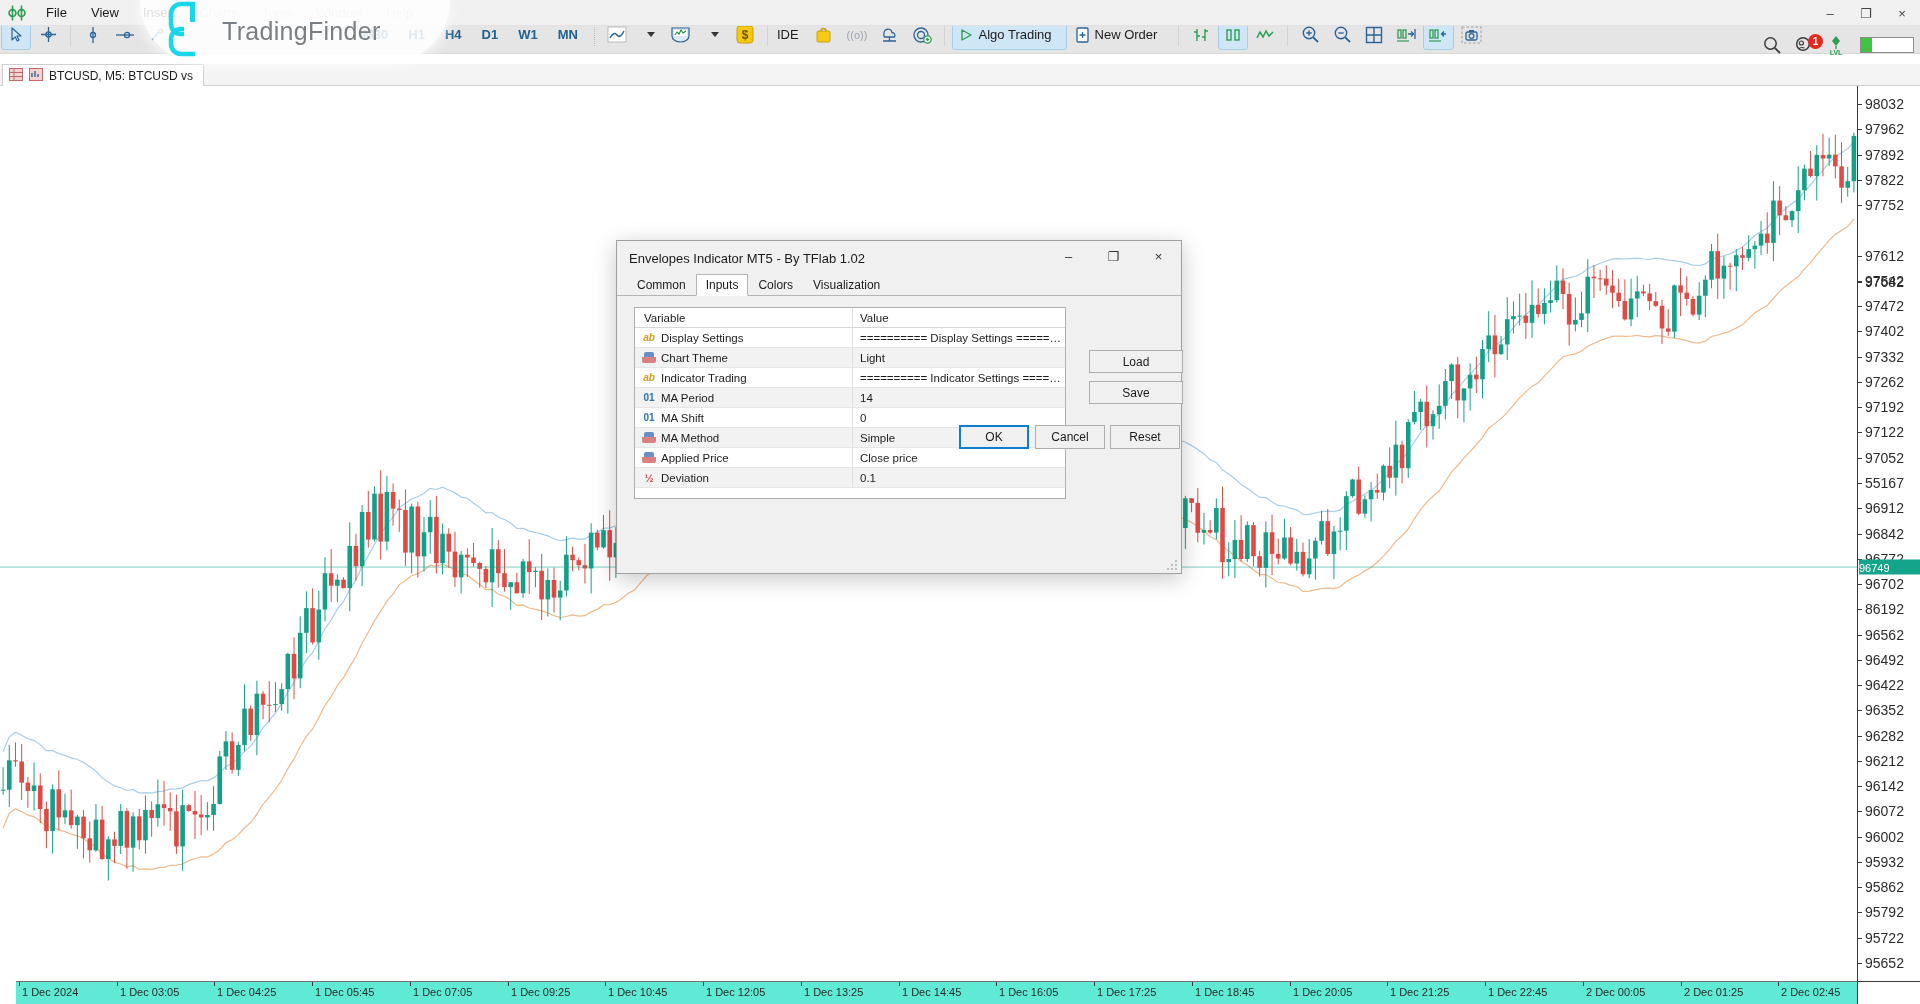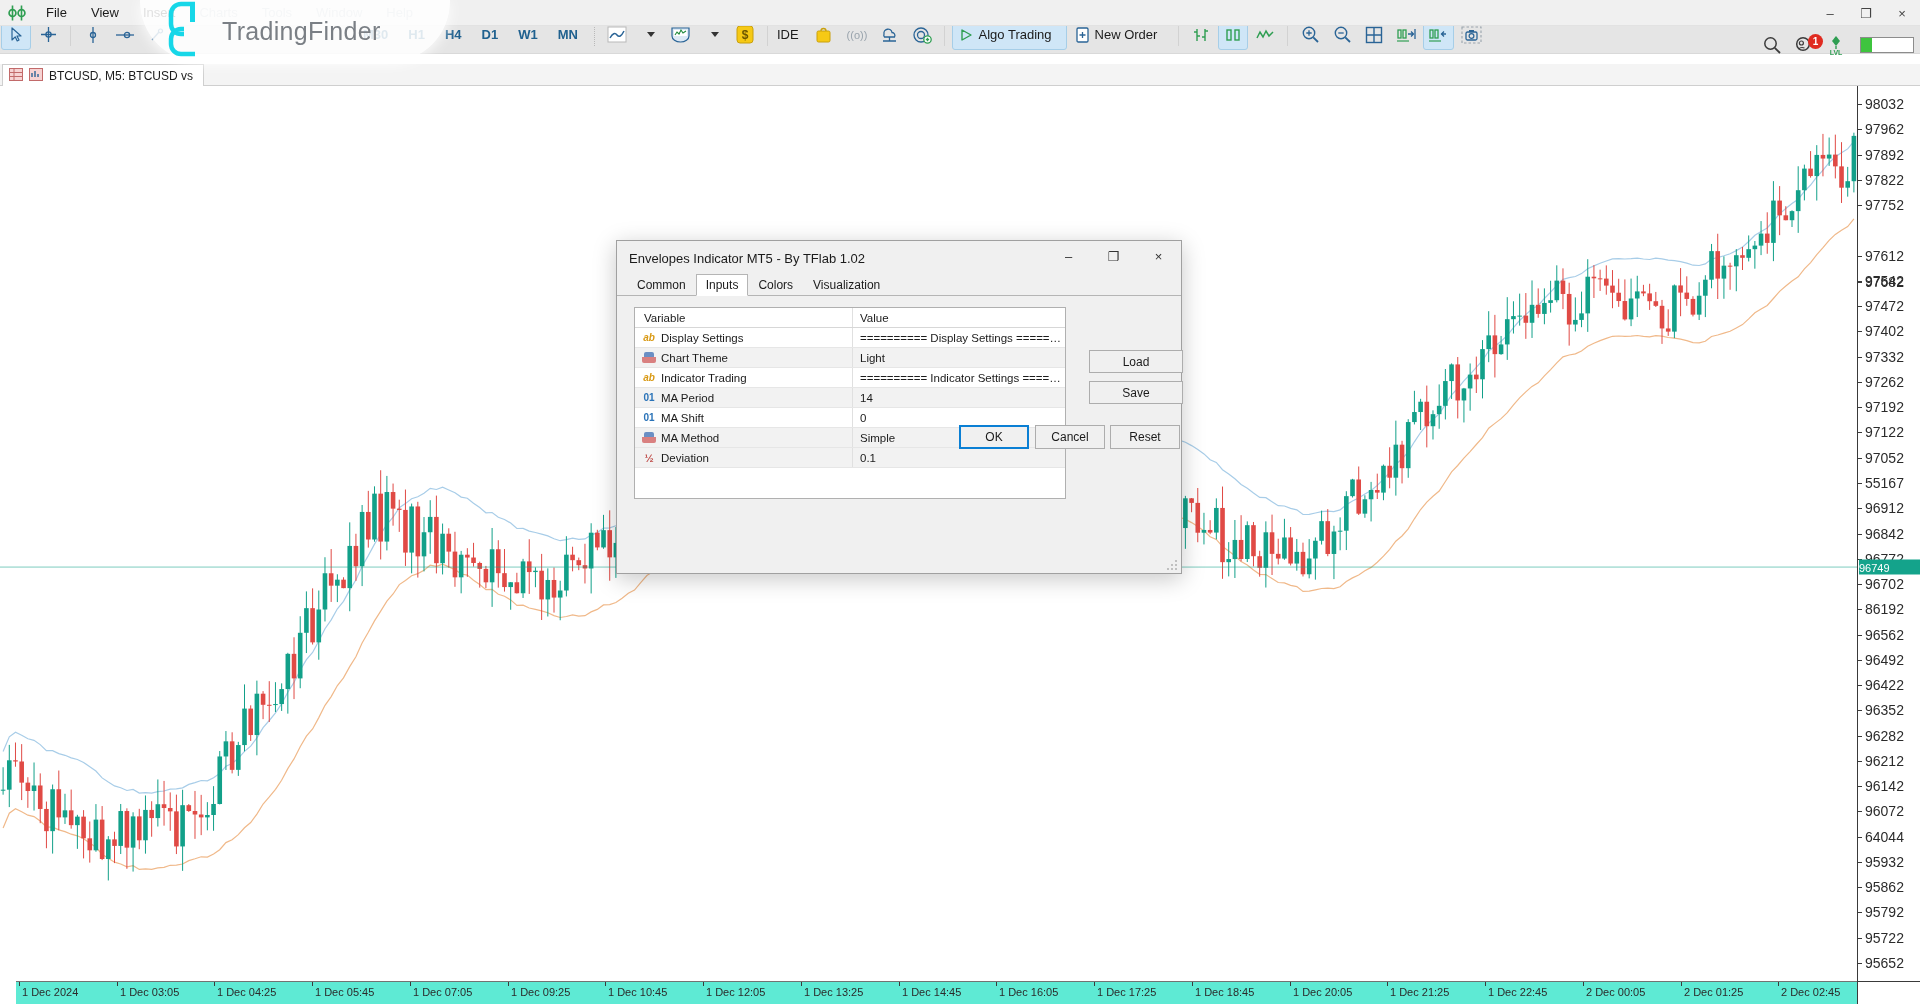--- a/index.html
+++ b/index.html
@@ -794,21 +794,21 @@
     <div class="ptick" style="top: 498.029px;">96702</div>
     <div class="ptick" style="top: 523.294px;">86192</div>
     <div class="ptick" style="top: 548.559px;">96562</div>
     <div class="ptick" style="top: 573.824px;">96492</div>
     <div class="ptick" style="top: 599.088px;">96422</div>
     <div class="ptick" style="top: 624.353px;">96352</div>
     <div class="ptick" style="top: 649.618px;">96282</div>
     <div class="ptick" style="top: 674.882px;">96212</div>
     <div class="ptick" style="top: 700.147px;">96142</div>
     <div class="ptick" style="top: 725.412px;">96072</div>
-    <div class="ptick" style="top: 750.676px;">64044</div>
+    <div class="ptick" style="top: 750.676px;">96002</div>
     <div class="ptick" style="top: 775.941px;">95932</div>
     <div class="ptick" style="top: 801.206px;">95862</div>
     <div class="ptick" style="top: 826.471px;">95792</div>
     <div class="ptick" style="top: 851.735px;">95722</div>
     <div class="ptick" style="top: 877px;">95652</div>
     <div id="curprice" style="top: 481.066px; background: rgb(20, 163, 139);">96749</div>
   </div>
 <div id="timescale">
     <div class="ttick" style="left: 3px;">1 Dec 2024</div>
     <div class="ttick" style="left: 101px;">1 Dec 03:05</div>
@@ -1146,20 +1146,27 @@
             </div>
             <div class="gval">0</div>
           </div>
           <div class="grow alt">
             <div class="gvar">
               <span class="vicon enum"></span>
               <span>MA Method</span>
             </div>
             <div class="gval">Simple</div>
           </div>
+          <div class="grow">
+            <div class="gvar">
+              <span class="vicon enum"></span>
+              <span>Applied Price</span>
+            </div>
+            <div class="gval">Close price</div>
+          </div>
           <div class="grow alt">
             <div class="gvar">
               <span class="vicon frac">½</span>
               <span>Deviation</span>
             </div>
             <div class="gval">0.1</div>
           </div>
         </div>
     </div>
 

